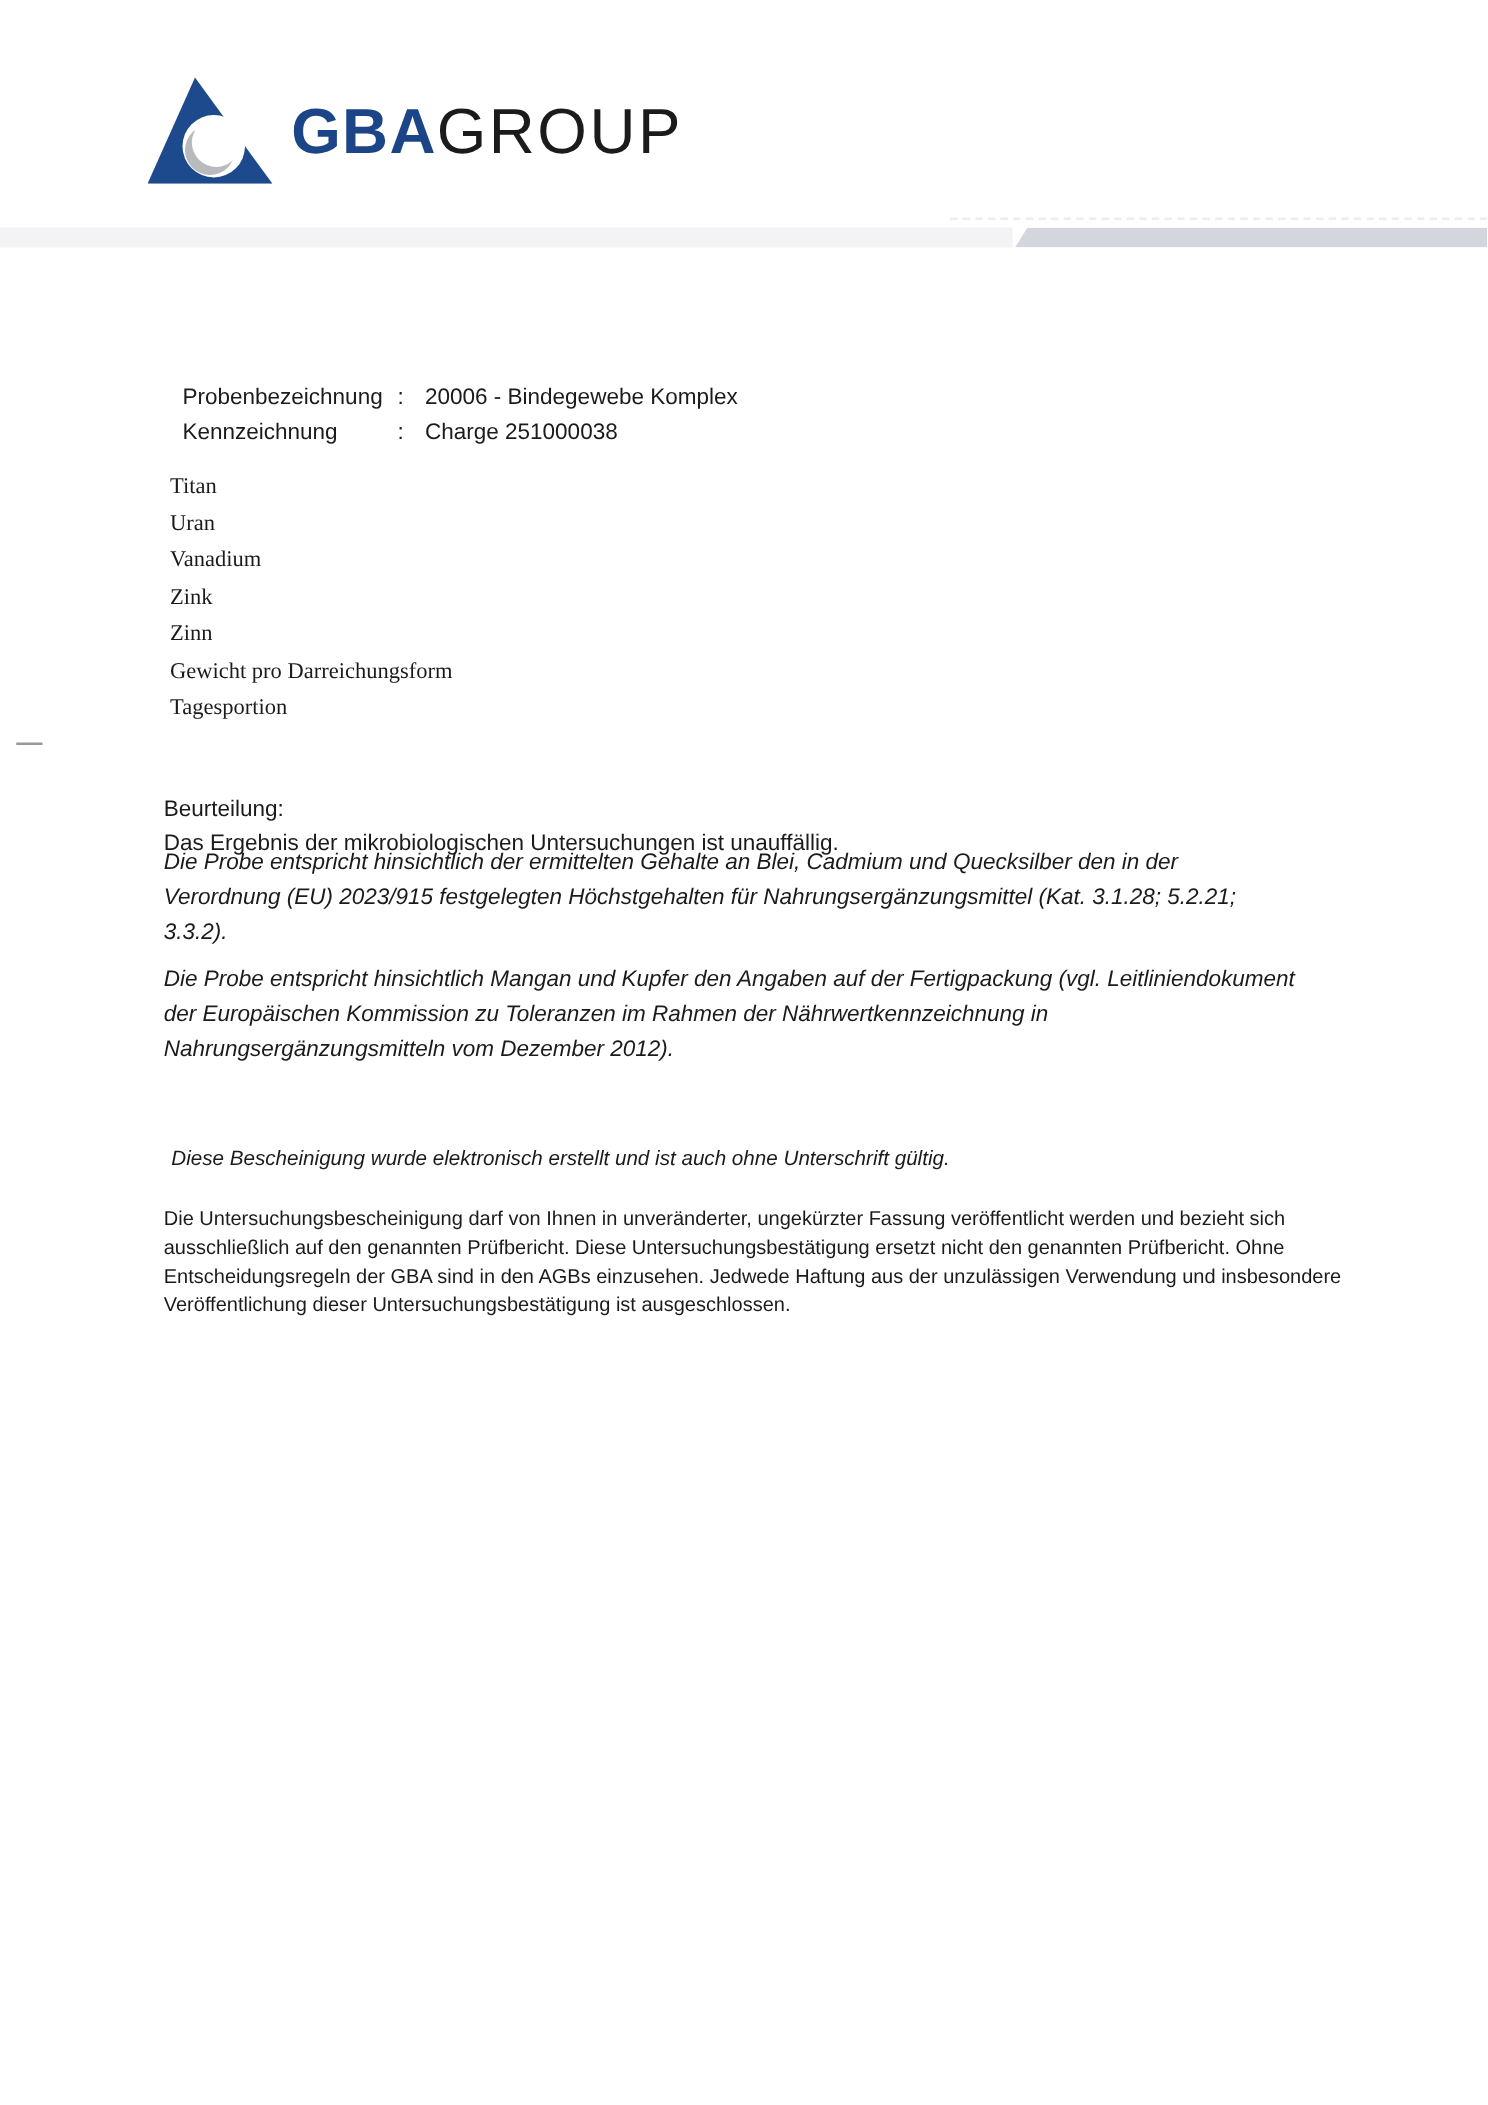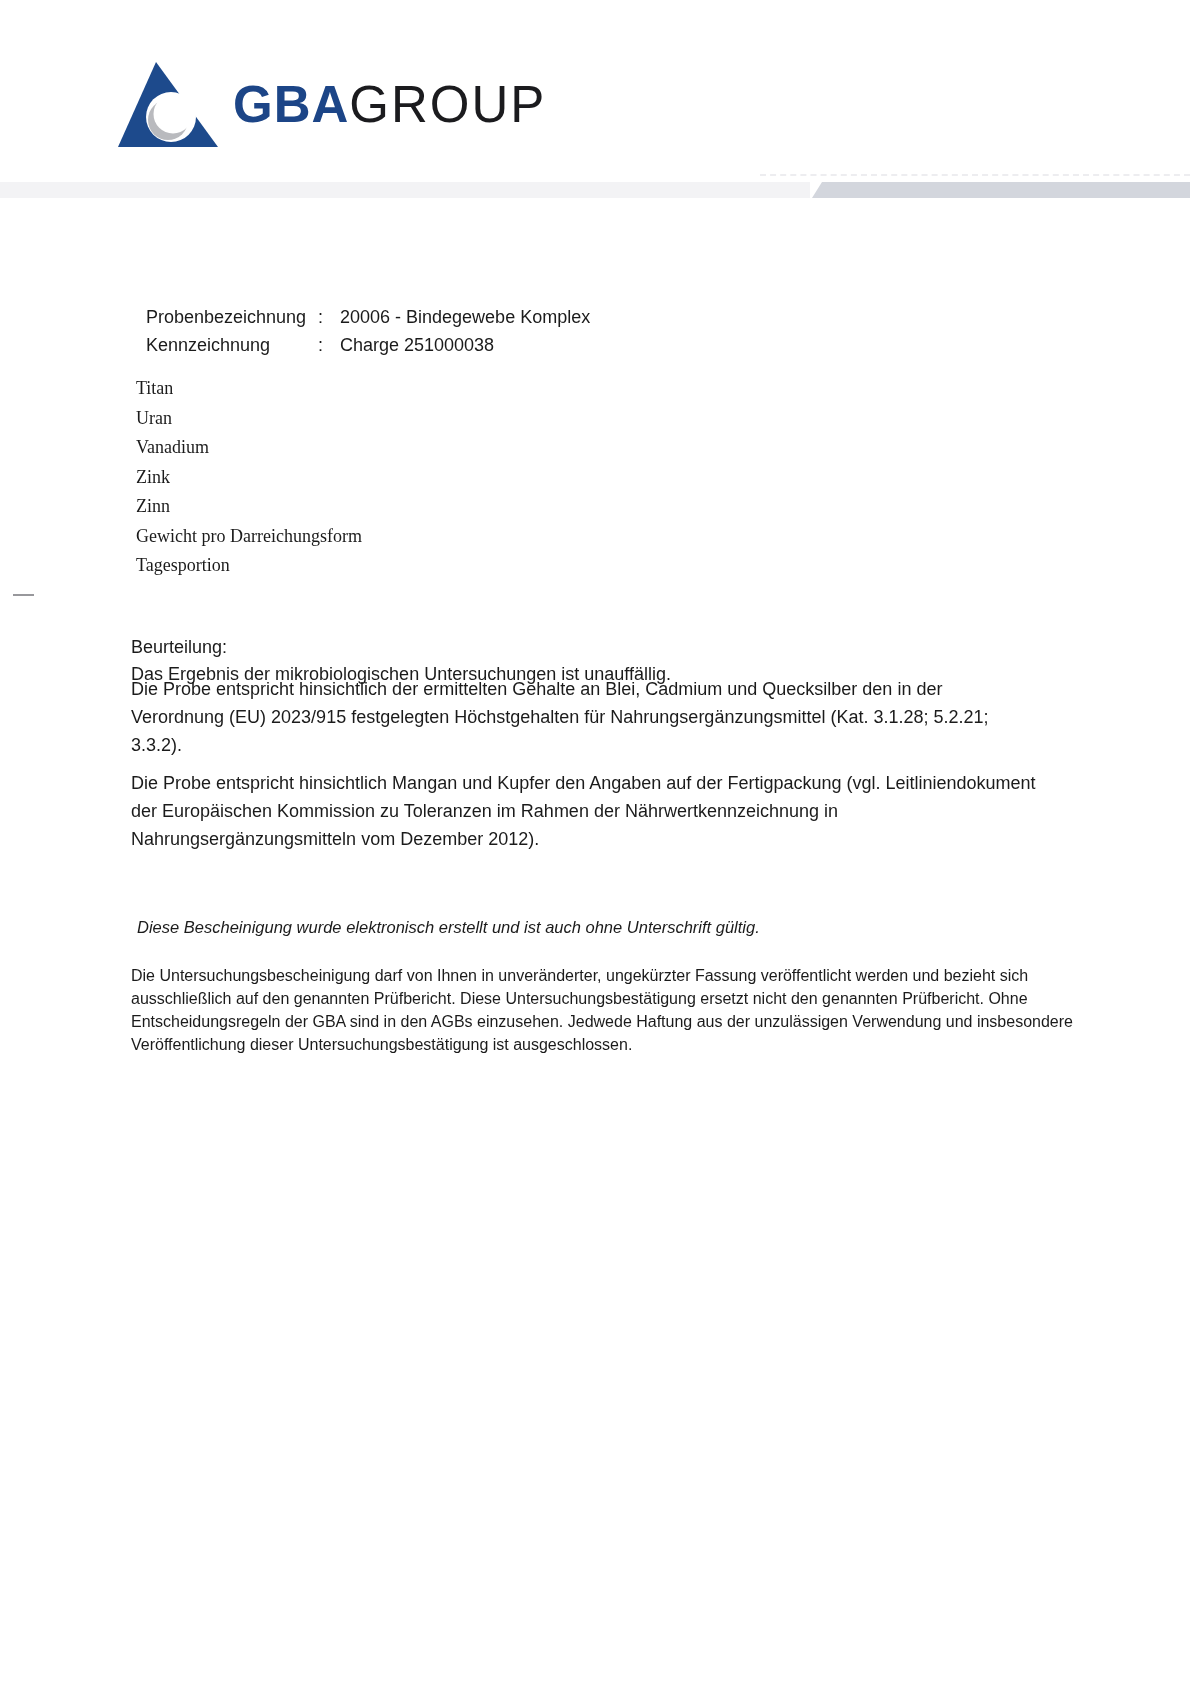--- a/index.html
+++ b/index.html
@@ -51,21 +51,21 @@
 
   
   .margin-mark { position:absolute; left:13px; top:594px; width:21px; height:2px; background:#98989c; }
 
   
   .assessment { position:absolute; left:131px; top:590px; font-size:18px; line-height:27px;margin-top:44px; }
   .assessment div { white-space:nowrap; }
 
   
   .para { position:absolute; left:131px; font-size:18px; line-height:28px; }
-  .para div { white-space:nowrap; }
+  .para div { white-space:nowrap;font-style:italic; }
   .para-metals    { top:675px; }
   .para-labelling { top:769px; }
 
   
   .signature-note {
     position:absolute; left:137px; top:917px;
     font-size:16.5px; line-height:21px; font-style:italic; white-space:nowrap;
   }
 
   

